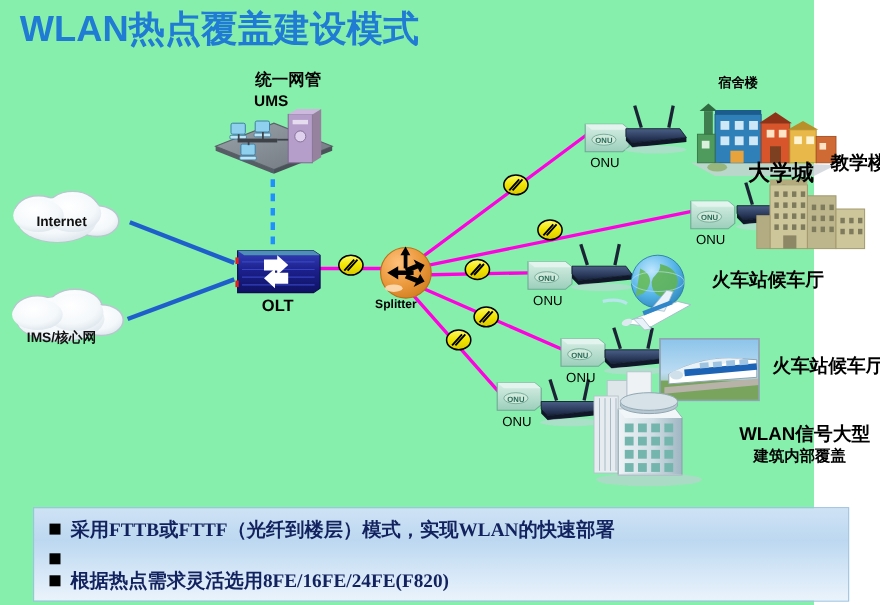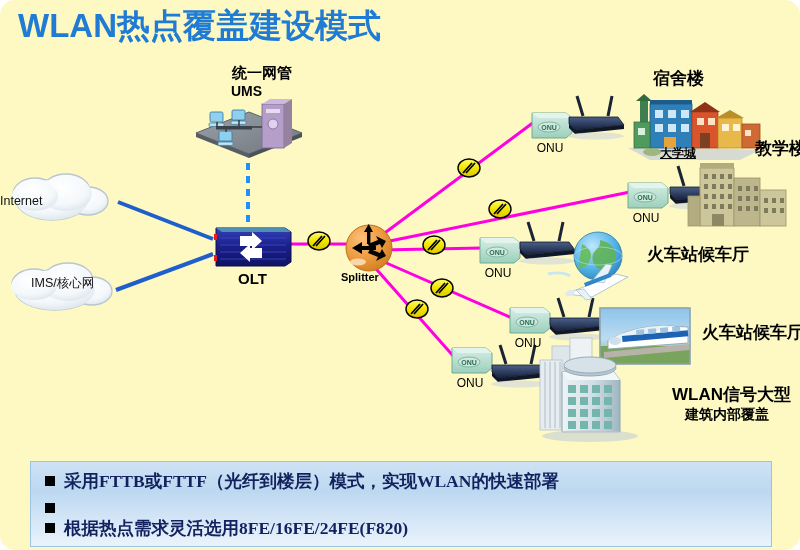--- a/index.html
+++ b/index.html
@@ -4,23 +4,22 @@
 <style>
   html, body {
     margin: 0; padding: 0;
     width: 800px; height: 550px;
     background: #ffffff;
     font-family: "Liberation Sans", sans-serif;
     overflow: hidden;
   }
   #stage {
     position: relative;
-    width: 800px; height: 550px;
-    background: #fef9c3;
-    border-radius: 15px;
+    width: 740px; height: 550px;
+    background: #86efac;
   }
   
   #title {
     position: absolute;
     left: 18px; top: 6px;
     font-size: 33px;
     font-weight: bold;
     color: #1F7BD4;
     letter-spacing: 0px;
     white-space: nowrap;
@@ -46,21 +45,22 @@
   
   .cloud {
     position: absolute;
     width: 112px; height: 62px;
   }
   .cloud .cl-txt {
     position: absolute;
     left: 0; top: 50%;
     transform: translateY(-50%);
     width: 112px;
-    font-weight: normal;
+    text-align: center;
+    font-weight: bold;
     font-size: 12.5px;
     color: #111;
     z-index: 3;
     white-space: nowrap;
   }
   .onu-cap {
     position: absolute;
     width: 60px; text-align: center;
     font-size: 12px; color: #000;
   }
@@ -482,35 +482,35 @@
       <ellipse cx="590" cy="436" rx="48" ry="6" fill="#c3ced6" opacity="0.6"></ellipse>
     </g>
   </svg>
 
   <div class="lbl lbl-cn" style="left:208px; top:64px;">统一网管</div>
   <div class="lbl lbl-en" style="left:231px; top:83px; font-size:14px;">UMS</div>
 
   <div class="cloud" style="left:0px; top:170px;">
     <div class="cl-txt">Internet</div>
   </div>
-  <div class="cloud" style="left:0px; top:252px;margin-left:31px;">
+  <div class="cloud" style="left:0px; top:276px;">
     <div class="cl-txt">IMS/核心网</div>
   </div>
 
   <div class="lbl lbl-en" style="left:238px; top:270px; font-size:15px;text-align:right;">OLT</div>
   <div class="lbl lbl-en" style="left:341px; top:271px; font-size:11px;">Splitter</div>
 
   <div class="onu-cap" style="left:520px; top:141px;">ONU</div>
   <div class="onu-cap" style="left:616px; top:211px;">ONU</div>
   <div class="onu-cap" style="left:468px; top:266px;">ONU</div>
   <div class="onu-cap" style="left:498px; top:336px;">ONU</div>
   <div class="onu-cap" style="left:440px; top:376px;">ONU</div>
 
-  <div class="lbl lbl-cn" style="left:629px; top:69px; font-size:17px;">宿舍楼</div>
-  <div class="lbl lbl-cn" style="left:636px; top:147px; font-size:12px;text-decoration:underline;">大学城</div>
+  <div class="lbl lbl-cn" style="left:629px; top:69px; font-size:12px;">宿舍楼</div>
+  <div class="lbl lbl-cn" style="left:656px; top:147px; font-size:20px;">大学城</div>
   <div class="lbl lbl-cn" style="left:731px; top:139px; font-size:17px;">教学楼</div>
   <div class="lbl lbl-cn" style="left:623px; top:245px; font-size:17px;">火车站候车厅</div>
   <div class="lbl lbl-cn" style="left:648px; top:385px; font-size:17px;">WLAN信号大型</div>
   <div class="lbl lbl-cn" style="left:678px; top:323px; font-size:17px;">火车站候车厅</div>
   <div class="lbl lbl-cn" style="left:661px; top:406px; font-size:14px;">建筑内部覆盖</div>
 
   <div id="notes">
     <div class="note-row">
       <div class="note-bullet"></div>
       <div class="note-txt">采用FTTB或FTTF（光纤到楼层）模式，实现WLAN的快速部署</div>

